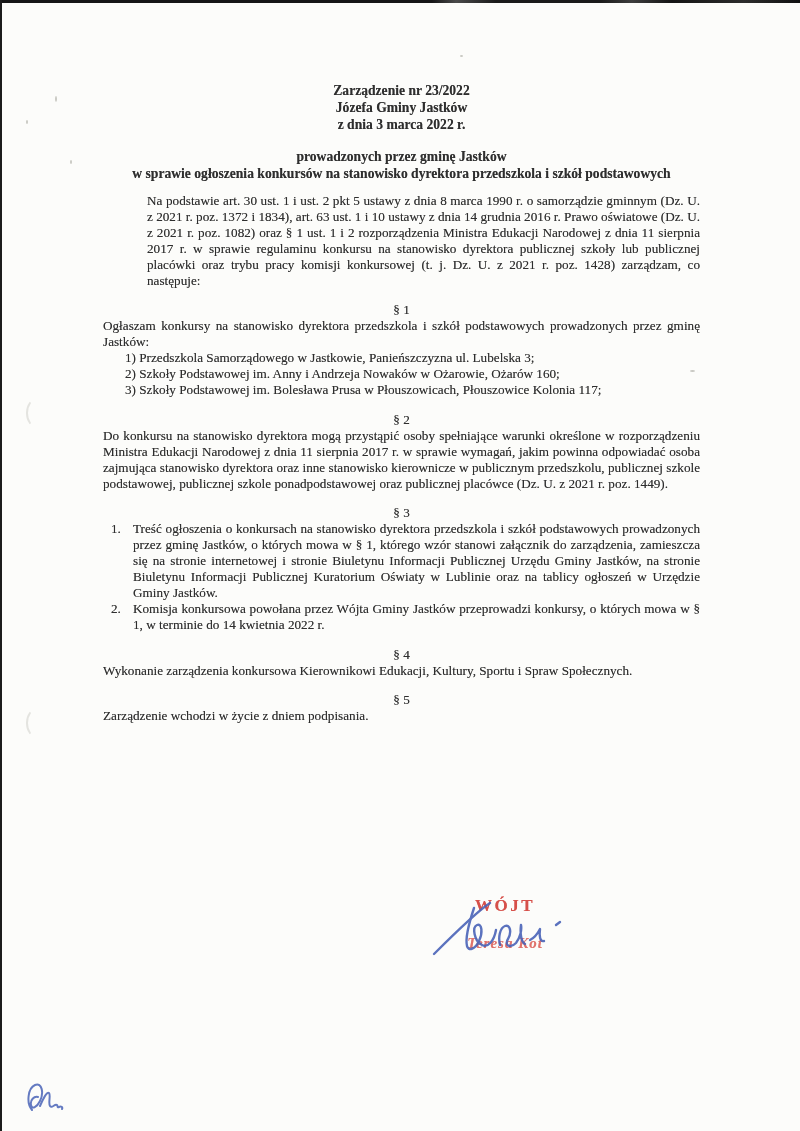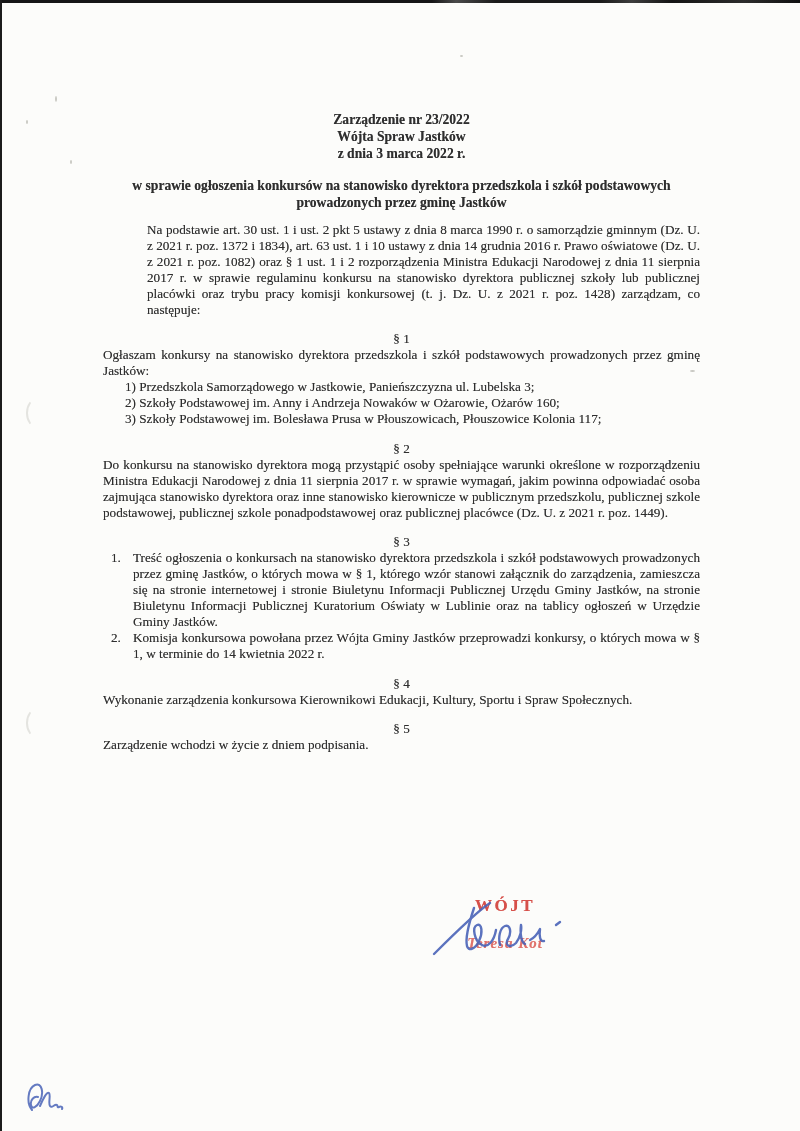--- a/index.html
+++ b/index.html
@@ -22,21 +22,21 @@
   }
   .curl-1 { left:26px; top:398px; }
   .curl-2 { left:26px; top:708px; }
   .speck { position:absolute; border-radius:50%; background:#c8c8c2; }
 
   .doc {
     position:absolute; left:103px; top:0; width:597px;
     font-size:13.2px; line-height:15.9px;
     text-shadow:0 0 0.5px rgba(45,45,45,0.5);
   }
-  .title-block { padding-top:111px; text-align:center; font-weight:bold; font-size:13.6px; line-height:17px; }
+  .title-block { padding-top:82px; text-align:center; font-weight:bold; font-size:13.6px; line-height:17px; }
   .subject { margin-top:15px; text-align:center; font-weight:bold; font-size:13.6px; line-height:17px; }
   .preamble { margin-top:11px; text-align:justify;margin-left:44px; }
   .sec-heading { margin-top:14px; text-align:center; }
   .justify { text-align:justify; }
   .plain-list { padding-left:22px; }
   .num-item { display:flex; }
   .num-item .num { flex:0 0 30px; padding-left:8px; }
   .num-item .txt { flex:1; text-align:justify; }
 
   .signature-block { position:absolute; left:438px; top:896px; width:134px; text-align:center; }
@@ -63,27 +63,27 @@
   <div class="speck" style="left:55px;top:96px;width:2px;height:6px;"></div>
   <div class="speck" style="left:26px;top:120px;width:2px;height:4px;"></div>
   <div class="speck" style="left:70px;top:160px;width:2px;height:4px;"></div>
   <div class="speck" style="left:460px;top:55px;width:3px;height:2px;"></div>
   <div class="speck" style="left:690px;top:370px;width:5px;height:2px;"></div>
 
   <div class="doc">
 
     <div class="title-block">
       <div>Zarządzenie nr 23/2022</div>
-      <div>Wójta Spraw Jastków</div>
+      <div>Józefa Gminy Jastków</div>
       <div>z dnia 3 marca 2022 r.</div>
     </div>
 
     <div class="subject">
+      <div>prowadzonych przez gminę Jastków</div>
       <div>w sprawie ogłoszenia konkursów na stanowisko dyrektora przedszkola i szkół podstawowych</div>
-      <div>prowadzonych przez gminę Jastków</div>
     </div>
 
     <p class="preamble">Na podstawie art. 30 ust. 1 i ust. 2 pkt 5 ustawy z dnia 8 marca 1990 r. o samorządzie gminnym (Dz. U. z 2021 r. poz. 1372 i 1834), art. 63 ust. 1 i 10 ustawy z dnia 14 grudnia 2016 r. Prawo oświatowe (Dz. U. z 2021 r. poz. 1082) oraz § 1 ust. 1 i 2 rozporządzenia Ministra Edukacji Narodowej z dnia 11 sierpnia 2017 r. w sprawie regulaminu konkursu na stanowisko dyrektora publicznej szkoły lub publicznej placówki oraz trybu pracy komisji konkursowej (t. j. Dz. U. z 2021 r. poz. 1428) zarządzam, co następuje:</p>
 
     <div>
       <div class="sec-heading">§ 1</div>
       <p class="justify">Ogłaszam konkursy na stanowisko dyrektora przedszkola i szkół podstawowych prowadzonych przez gminę Jastków:</p>
       <div class="plain-list">
         <div>1) Przedszkola Samorządowego w Jastkowie, Panieńszczyzna ul. Lubelska 3;</div>
         <div>2) Szkoły Podstawowej im. Anny i Andrzeja Nowaków w Ożarowie, Ożarów 160;</div>

